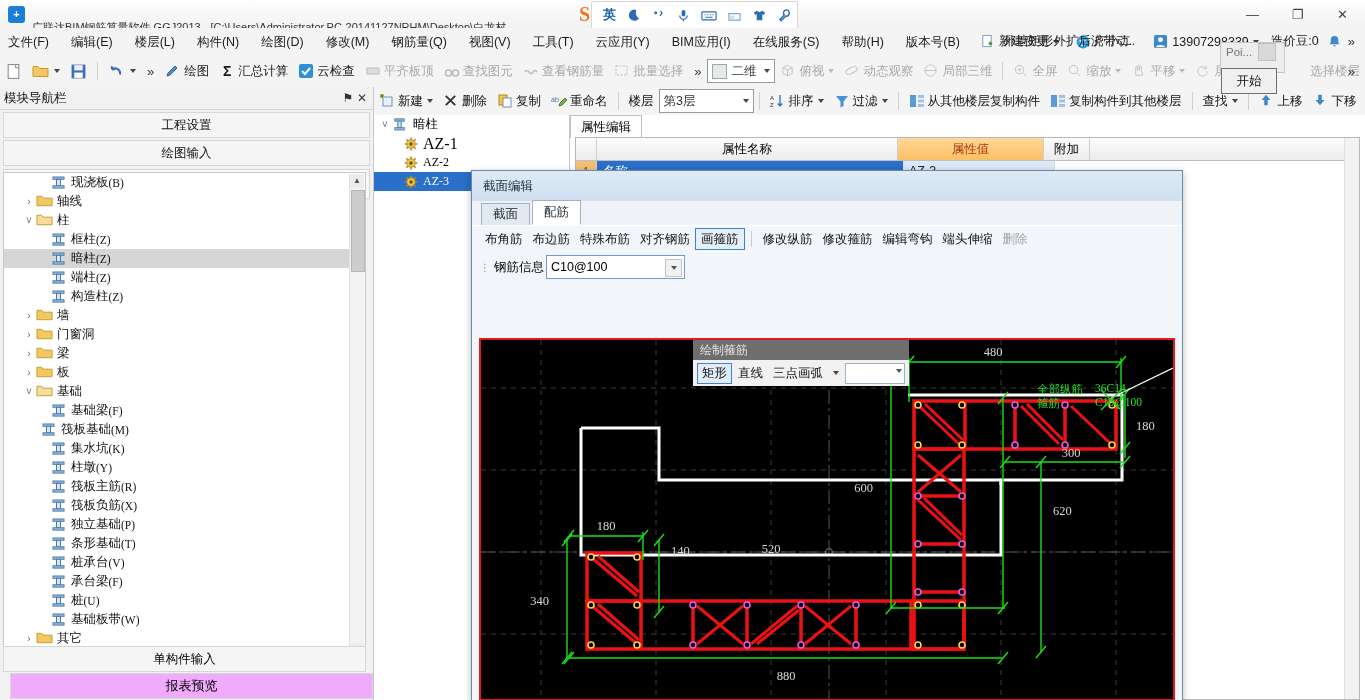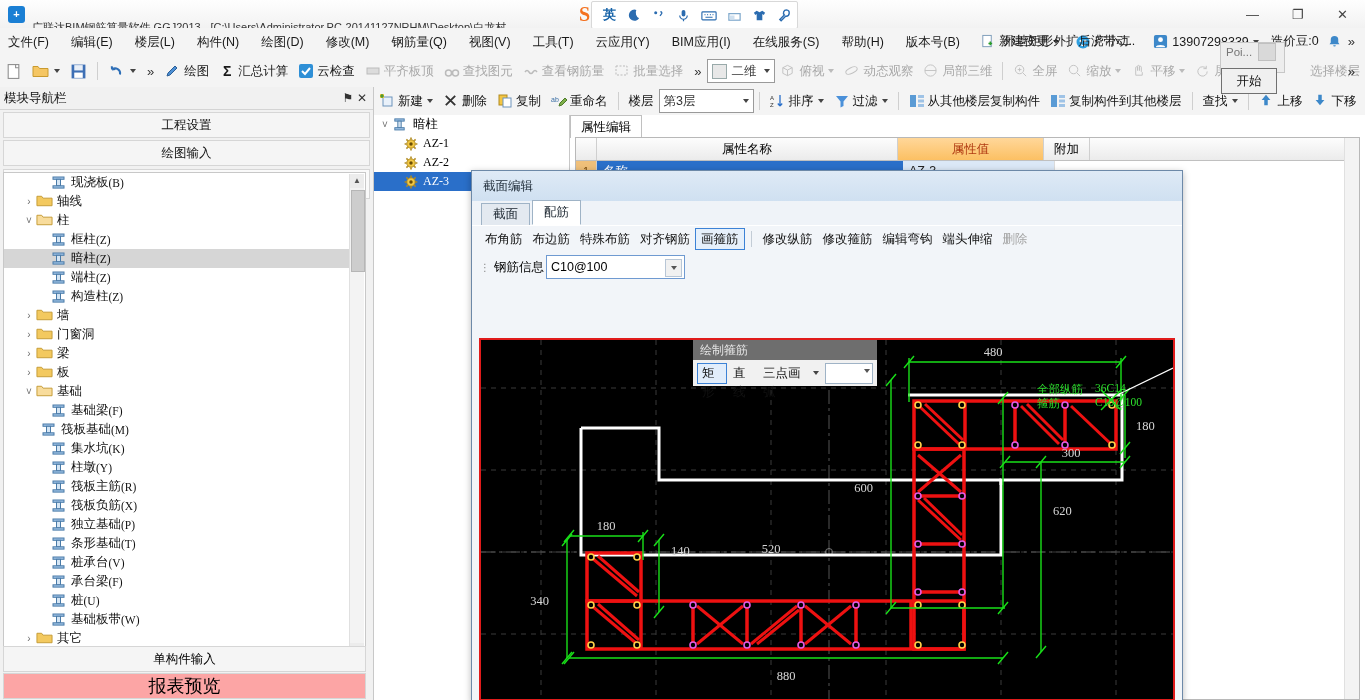--- a/index.html
+++ b/index.html
@@ -70,22 +70,22 @@
   .tnode.sel{background:#d6d6d6;}
   .exp{width:14px;text-align:center;color:#6f6f6f;font-size:10px;flex:none;}
   .icn{width:17px;height:16px;margin-right:4px;flex:none;position:relative;}
   .lbl-cn{font-family:Liberation Sans, sans-serif;text-align:right;}
   .lbl-en{font-family:"Liberation Serif",serif;font-size:11.5px;}
   .tscroll{position:absolute;right:1px;top:1px;width:14px;bottom:1px;background:#f3f3f3;border-left:1px solid #e0e0e0;}
   .tscroll .up,.tscroll .dn{height:14px;text-align:center;font-size:8px;color:#555;line-height:14px;background:#ececec;}
   .tscroll .thumb{position:absolute;top:16px;left:1px;width:12px;height:80px;background:#cdcdcd;border:1px solid #b6b6b6;}
   .lp-foot1{position:absolute;left:3px;bottom:28px;width:361px;height:24px;background:#f5f5f5;border:1px solid #d6d6d6;
      display:flex;align-items:center;justify-content:center;font-size:12.5px;}
-  .lp-foot2{position:absolute;left:3px;bottom:1px;width:361px;height:24px;background:#fca5a5;border:1px solid #d6d6d6;
-     display:flex;align-items:center;justify-content:center;font-size:18px;}
+  .lp-foot2{position:absolute;left:10px;bottom:1px;width:361px;height:24px;background:#f0abfc;border:1px solid #d6d6d6;
+     display:flex;align-items:center;justify-content:center;font-size:13px;}
 
   
   .comptb{position:absolute;left:374px;top:87px;width:991px;height:28px;background:#f4f4f4;
     border-bottom:1px solid #dcdcdc;display:flex;align-items:center;}
   .ctb-btn{display:flex;align-items:center;height:22px;padding:0 5px;font-size:12.5px;color:#111;white-space:nowrap;}
 
   
   .comppanel{position:absolute;left:374px;top:115px;width:195px;height:585px;background:#fff;
     border-right:1px solid #c8c8c8;}
   .searchrow{height:26px;margin:4px;border:1px solid #8aa8c8;display:flex;align-items:center;background:#fff;}
@@ -129,21 +129,21 @@
   .rbtn.dim{color:#a5a5a5;}
   .rsep{width:1px;height:16px;background:#c3ccd6;margin:0 6px;}
   .rowinfo{height:30px;display:flex;align-items:center;padding-left:8px;}
   .rowinfo .lb{font-size:12.5px;margin-right:2px;}
   .selbox{width:133px;height:22px;border:1px solid #6f9ad1;background:#fff;display:flex;align-items:center;
     padding-left:4px;font-size:12.5px;position:relative;}
   .selbox .arrow{position:absolute;right:2px;top:3px;width:15px;height:16px;background:#f1f1f1;
     border:1px solid #b8c6d6;display:flex;align-items:center;justify-content:center;}
   .canvaswrap{position:absolute;left:7px;top:112px;right:7px;bottom:0;border:2px solid #e01b1b;
     background:#000;overflow:hidden;}
-  .floattb{position:absolute;left:212px;top:0px;width:184px;background:#6e6e6e;z-index:6;font-family:Liberation Serif, serif;}
+  .floattb{position:absolute;left:212px;top:0px;width:216px;background:#6e6e6e;z-index:6;font-family:Liberation Serif, serif;}
   .ft-title{height:20px;color:#e6e6e6;font-size:12px;display:flex;align-items:center;padding-left:7px;}
   .ft-body{height:26px;background:#f1f1f1;display:flex;align-items:center;padding:0 4px;gap:2px;}
   .ft-btn{height:19px;line-height:19px;padding:0 4px;font-size:12.5px;color:#111;}
   .ft-btn.active{border:1px solid #3c82d6;background:#e1edfb;}
   .ft-sel{width:58px;height:19px;border:1px solid #9fb3c6;background:#fff;position:relative;margin-left:4px;}
   .ft-sel .ar{position:absolute;right:2px;top:5px;border-left:3.5px solid transparent;
       border-right:3.5px solid transparent;border-top:4px solid #555;}
 
   .note{position:absolute;color:#2ce02c;font-size:11.5px;font-family:"Liberation Serif",serif;white-space:nowrap;}
   .note.cn{font-family:"Liberation Sans",sans-serif;}
@@ -829,21 +829,21 @@
     </div>
     <div id="comp-items">
         <div class="ctnode" style="padding-left: 30px;">
           <span class="gear"><svg width="14" height="14" viewBox="0 0 14 14">
       <circle cx="7" cy="7" r="4.2" fill="#f3c843" stroke="#b08a20"></circle>
       <circle cx="7" cy="7" r="1.7" fill="#6a4d05"></circle>
       <g stroke="#b08a20" stroke-width="1.6">
       <path d="M7 0.6v2M7 11.4v2M0.6 7h2M11.4 7h2M2.4 2.4l1.4 1.4M10.2 10.2l1.4 1.4M11.6 2.4l-1.4 1.4M3.8 10.2l-1.4 1.4"></path>
               </g>
             </svg></span>
-          <span class="lbl-en" style="font-size: 12px; font-family: Liberation Serif, serif;">AZ-1</span>
+          <span class="lbl-en" style="font-size: 16px; font-family: Liberation Serif, serif;">AZ-1</span>
         </div>
         <div class="ctnode" style="padding-left: 30px;">
           <span class="gear"><svg width="14" height="14" viewBox="0 0 14 14">
       <circle cx="7" cy="7" r="4.2" fill="#f3c843" stroke="#b08a20"></circle>
       <circle cx="7" cy="7" r="1.7" fill="#6a4d05"></circle>
       <g stroke="#b08a20" stroke-width="1.6">
       <path d="M7 0.6v2M7 11.4v2M0.6 7h2M11.4 7h2M2.4 2.4l1.4 1.4M10.2 10.2l1.4 1.4M11.6 2.4l-1.4 1.4M3.8 10.2l-1.4 1.4"></path>
               </g>
             </svg></span>
           <span class="lbl-en" style="font-size: 12px;">AZ-2</span>

